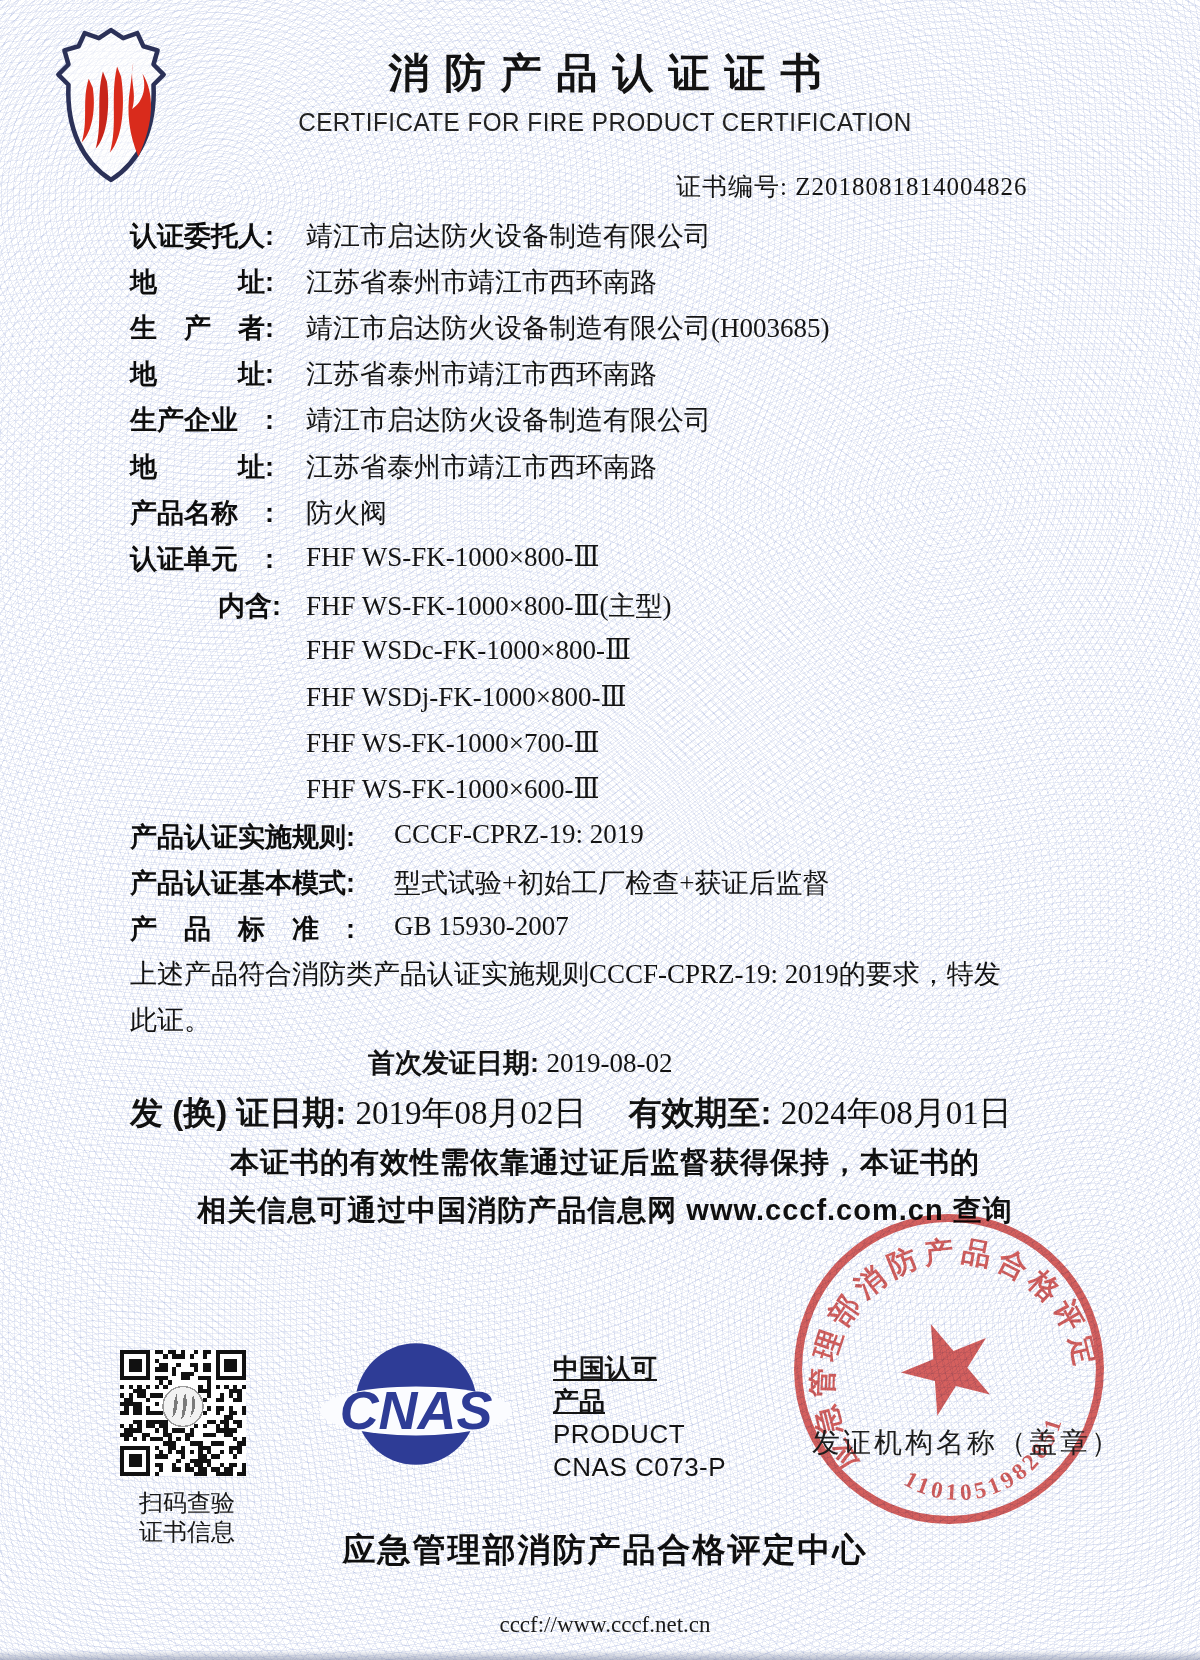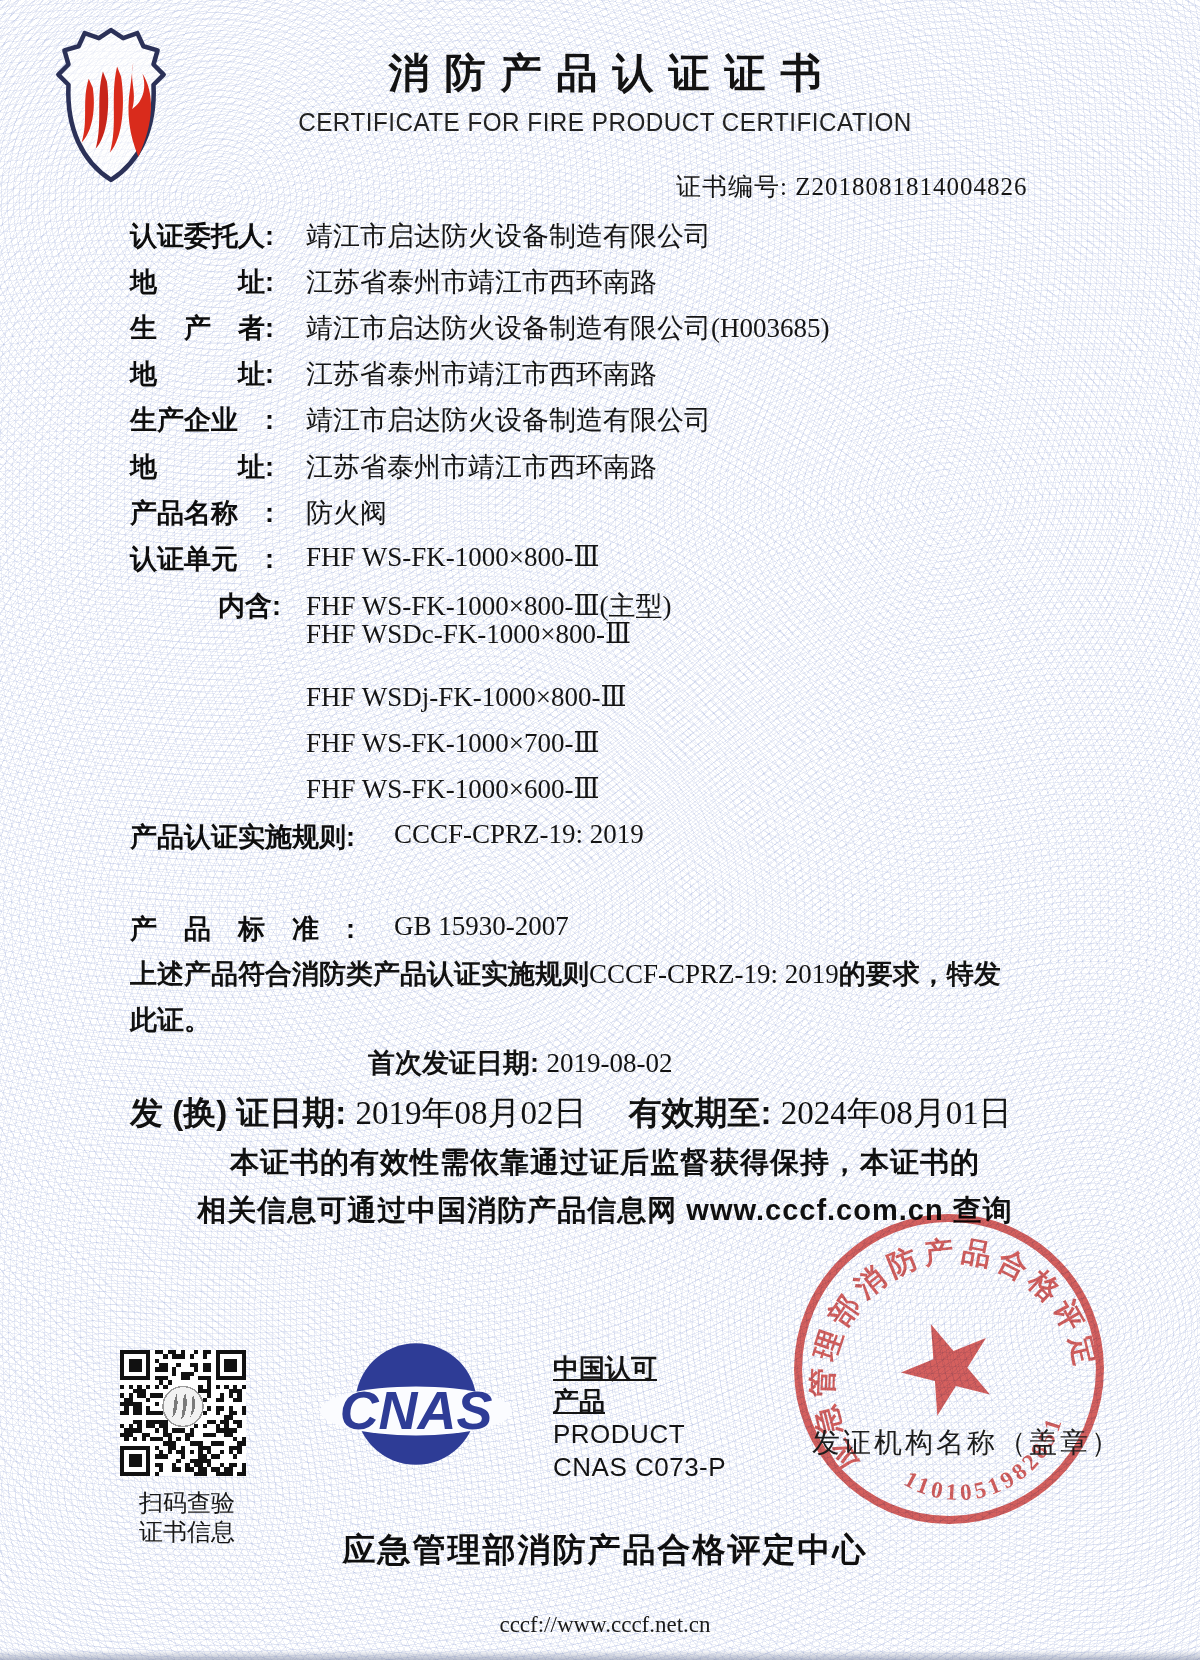--- a/index.html
+++ b/index.html
@@ -42,21 +42,21 @@
   .certno{
     position:absolute;top:170px;left:676px;font-size:25px;letter-spacing:1px;color:#151515;
   }
 
   .row{position:absolute;left:0;width:1200px;height:40px;font-size:27px;white-space:nowrap;}
   .lab{position:absolute;left:130px;font-weight:bold;color:#0e0e0e;}
   .lab.inc{left:218px;}
   .val{position:absolute;left:306px;font-family:"Liberation Serif","DejaVu Serif",serif;color:#151515;}
   .val.w2{left:394px;}
   .stmt{position:absolute;left:130px;font-size:27px;white-space:nowrap;}
-  .stmt b{font-weight:bold;text-align:right;}
+  .stmt b{font-weight:normal;text-align:right;}
   .stmt .code{font-family:"Liberation Serif","DejaVu Serif",serif;font-weight:normal;}
   .firstissue{position:absolute;left:368px;font-size:27px;white-space:nowrap;}
   .issue-row{position:absolute;left:130px;font-size:33px;white-space:nowrap;}
   .gap35{display:inline-block;width:42px;}
   .centerline{
     position:absolute;left:0;width:100%;text-align:center;
     font-size:29px;font-weight:600;letter-spacing:1px;color:#101010;white-space:nowrap;
   }
 
   
@@ -139,36 +139,40 @@
   </div>
   <div class="row" style="top:541px">
     <span class="lab">认证单元　:</span>
     <span class="val">FHF WS-FK-1000×800-Ⅲ</span>
   </div>
 
   <div class="row" style="top:588px">
     <span class="lab inc">内含:</span>
     <span class="val">FHF WS-FK-1000×800-Ⅲ(主型)</span>
   </div>
-  <div class="row" style="top:618px">
+  <div class="row" style="top:634px">
     <span class="val">FHF WSDc-FK-1000×800-Ⅲ</span>
   </div>
   <div class="row" style="top:681px">
     <span class="val">FHF WSDj-FK-1000×800-Ⅲ</span>
   </div>
   <div class="row" style="top:727px">
     <span class="val">FHF WS-FK-1000×700-Ⅲ</span>
   </div>
   <div class="row" style="top:773px">
     <span class="val">FHF WS-FK-1000×600-Ⅲ</span>
   </div>
 
   <div class="row" style="top:819px">
     <span class="lab">产品认证实施规则:</span>
     <span class="val w2">CCCF-CPRZ-19: 2019</span>
+  </div>
+  <div class="row" style="top:865px">
+    <span class="lab">产品认证基本模式:</span>
+    <span class="val w2">型式试验+初始工厂检查+获证后监督</span>
   </div>
   <div class="row" style="top:911px">
     <span class="lab">产　品　标　准　:</span>
     <span class="val w2">GB 15930-2007</span>
   </div>
 
   <div class="stmt" style="top:956px">
     <b>上述产品符合消防类产品认证实施规则</b><span class="code">CCCF-CPRZ-19: 2019</span><b>的要求，特发</b>
   </div>
   <div class="stmt" style="top:1002px">

